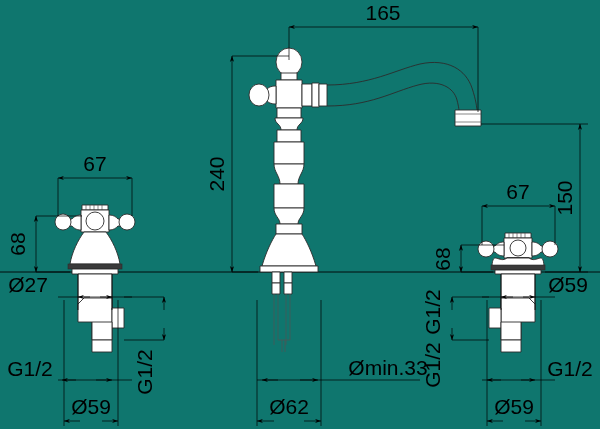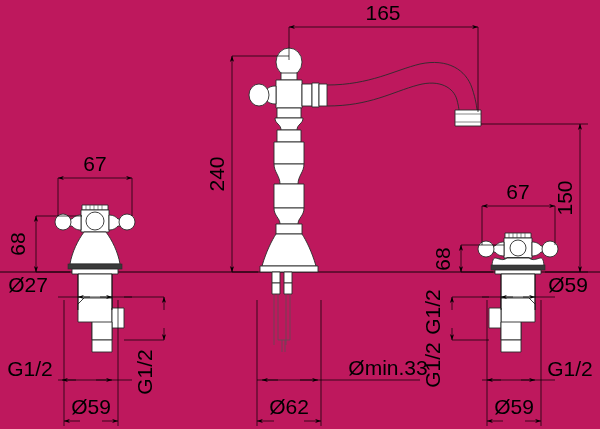--- a/index.html
+++ b/index.html
@@ -8,21 +8,21 @@
     padding: 0;
     background: #ffffff;
   }
   body {
     font-family: "Liberation Sans", sans-serif;
   }
   #drawing-root {
     position: relative;
     width: 600px;
     height: 429px;
-    background: #be185d;
+    background: #0f766e;
     overflow: hidden;
   }
   #drawing-svg {
     display: block;
     width: 600px;
     height: 429px;
   }
   .dim-text {
     font-family: "Liberation Sans", sans-serif;
     font-size: 21px;

